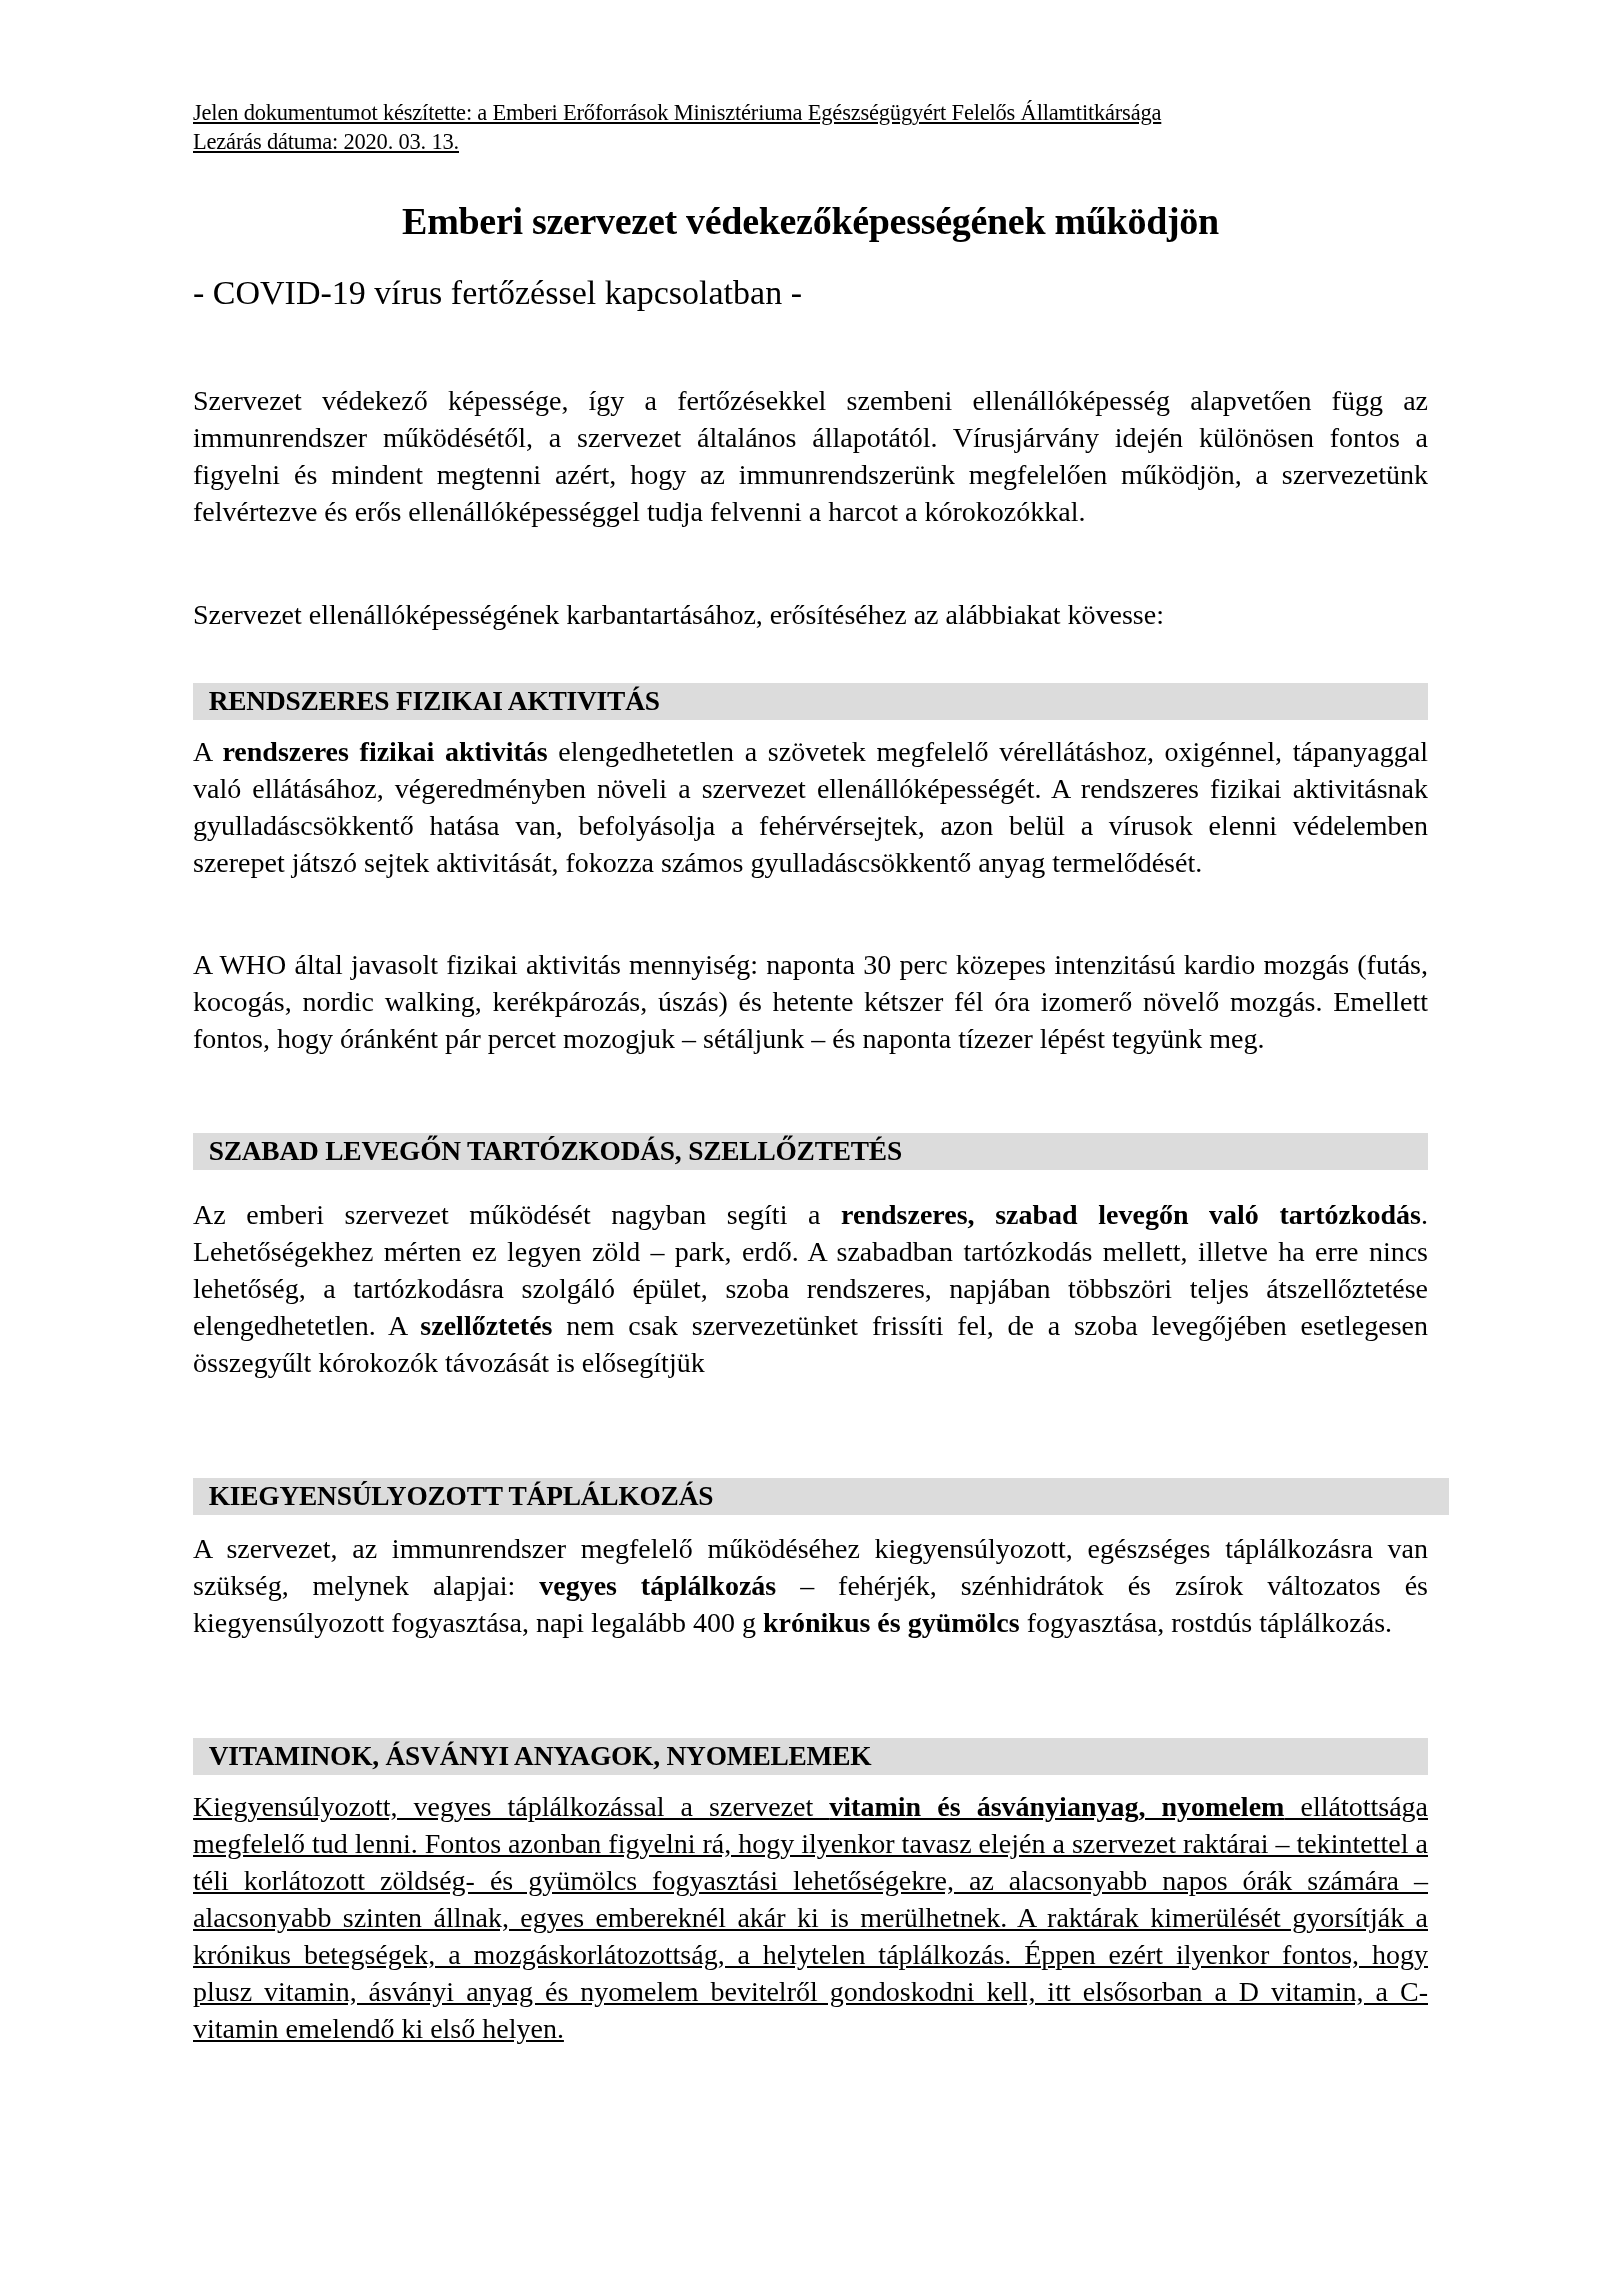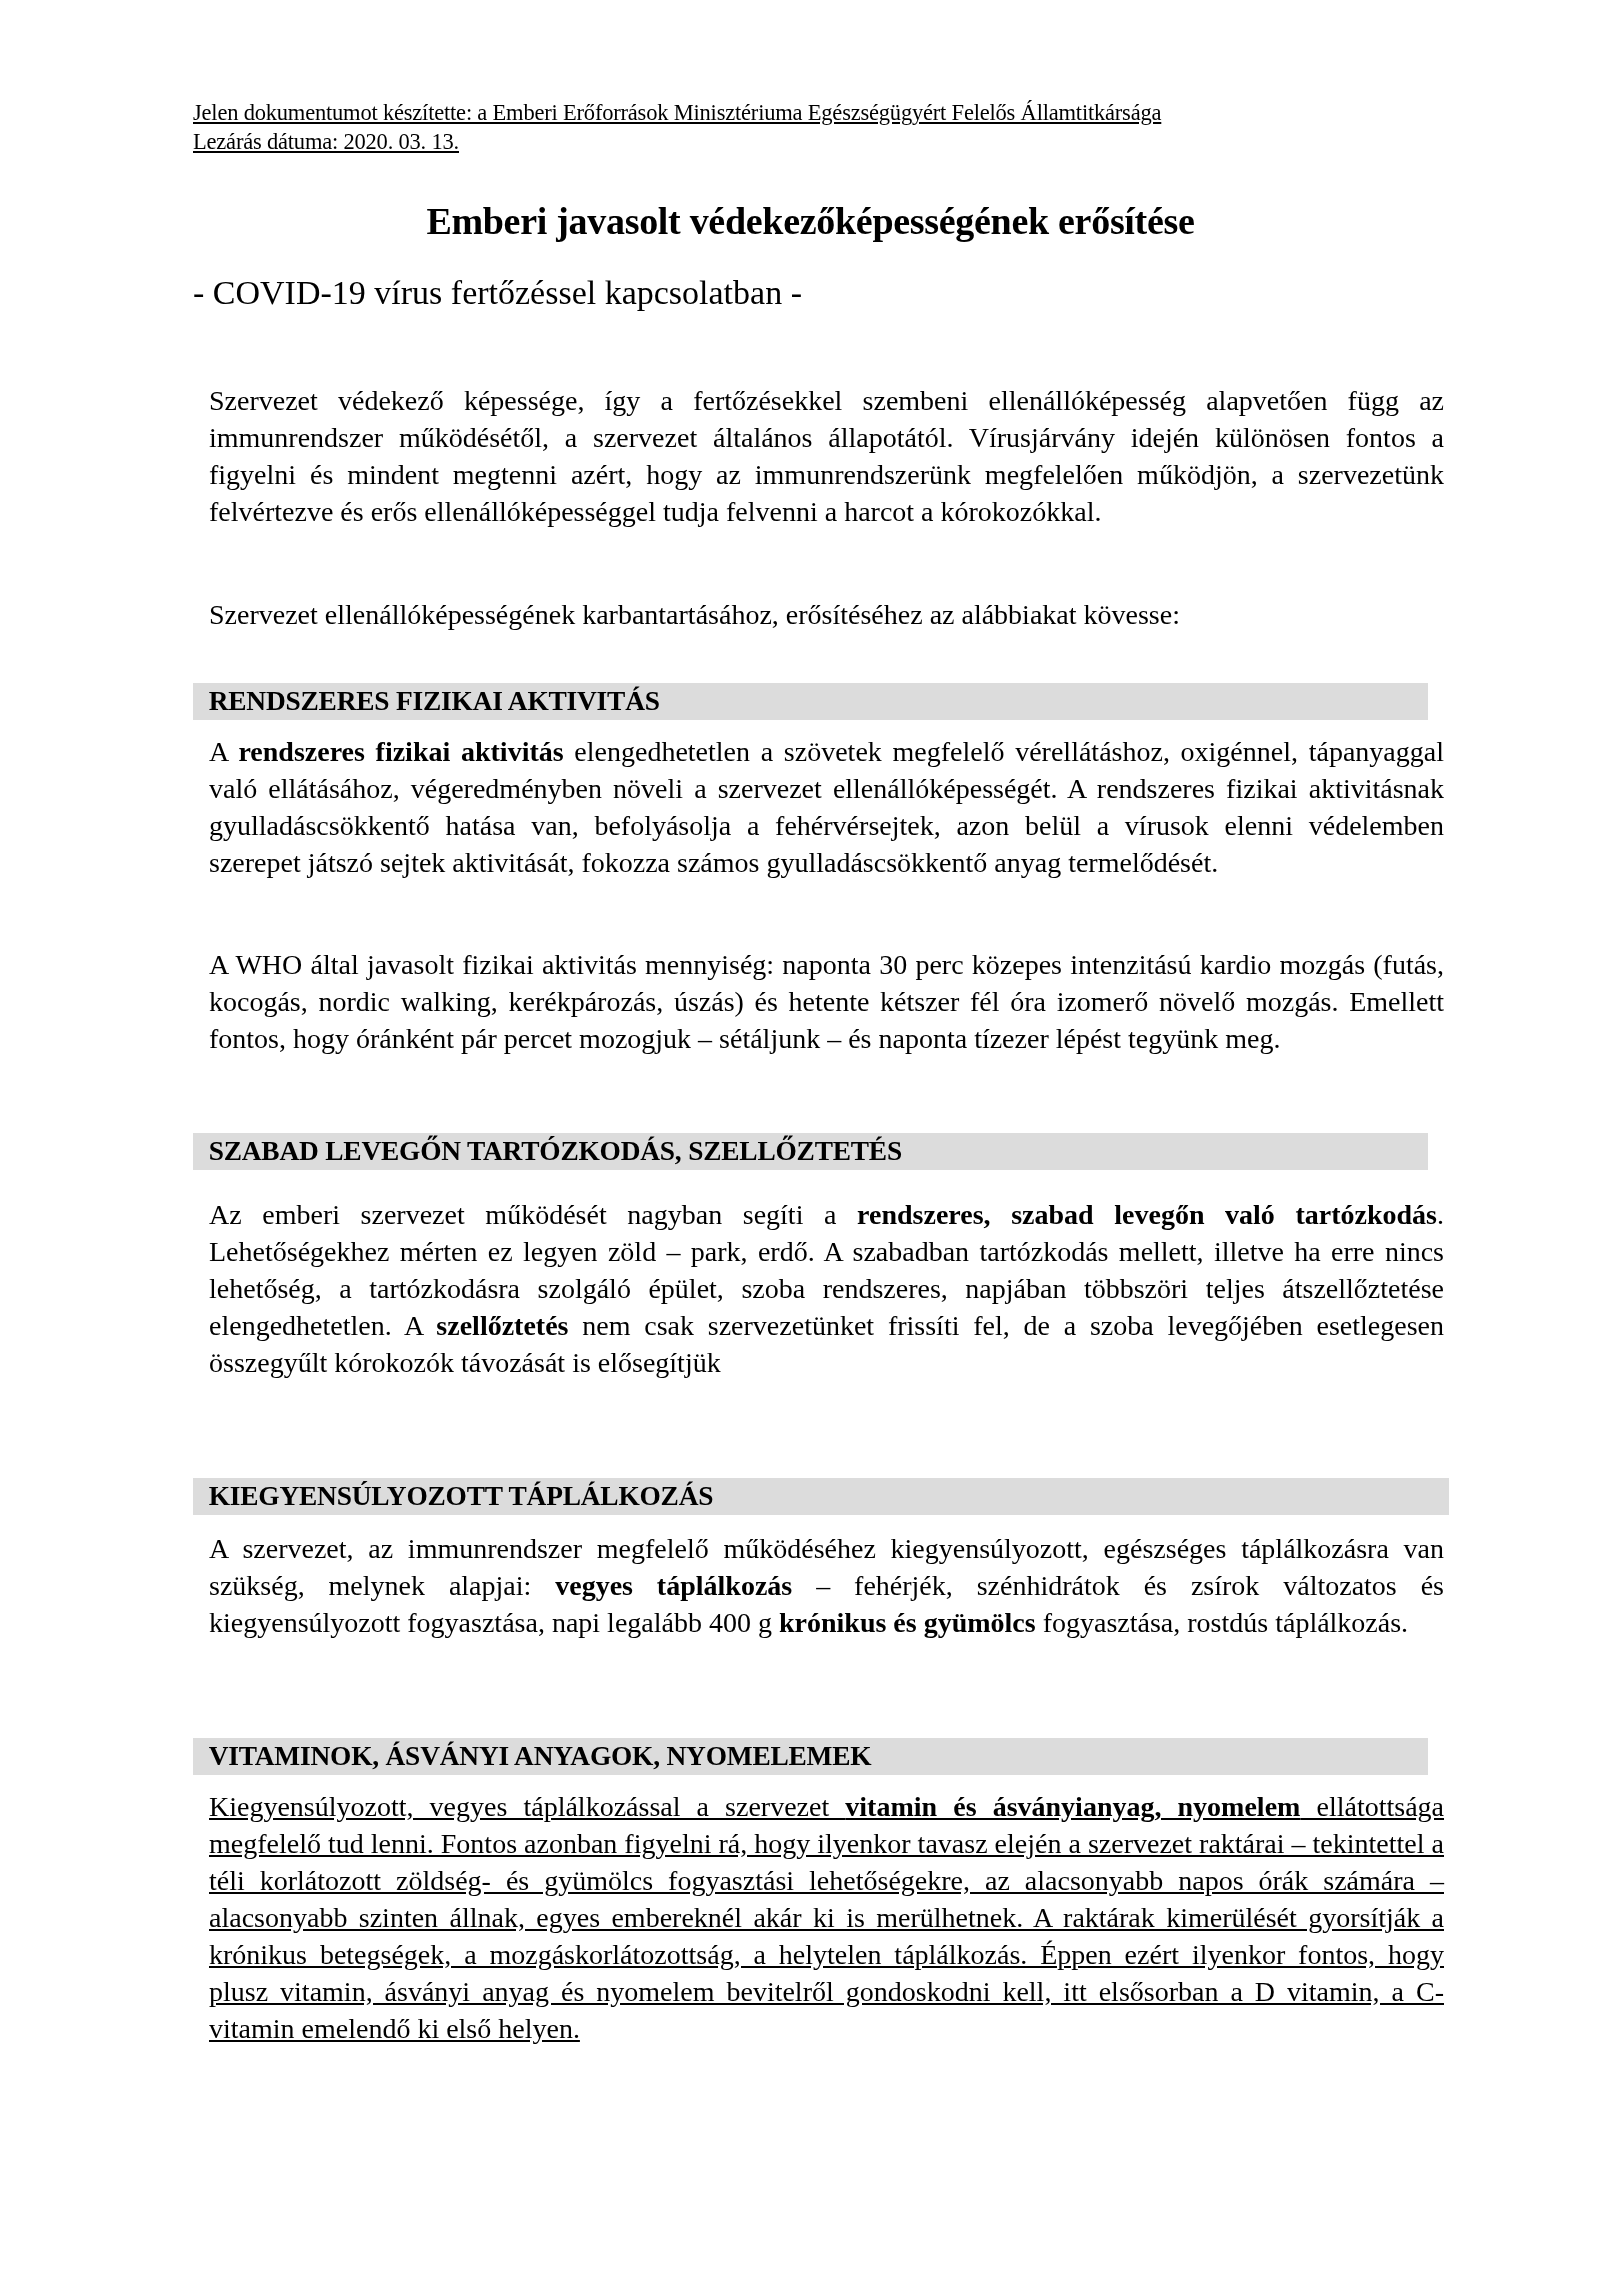--- a/index.html
+++ b/index.html
@@ -4,36 +4,36 @@
 <style>
   html, body { margin: 0; padding: 0; background: #ffffff; }
   body { width: 1621px; height: 2293px; position: relative; overflow: hidden;
          font-family: "Liberation Serif", "DejaVu Serif", serif; color: #000; }
   .page { position: absolute; left: 193px; top: 0; width: 1235px; }
   .meta { position: absolute; top: 98px; left: 0; font-size: 22.5px; line-height: 29px; letter-spacing: -0.2px; text-decoration: underline; }
   .title { position: absolute; top: 199px; left: 0; width: 1235px; text-align: center;
            font-size: 38px; font-weight: bold; letter-spacing: -0.3px; }
   .subtitle { position: absolute; top: 274px; left: 0; width: 1235px; text-align: left; font-size: 34px; }
   .body-text { font-size: 28px; line-height: 37px; text-align: justify; margin: 0; }
-  .block { position: absolute; left: 0; width: 1235px; margin-left: 16px; }
+  .block { position: absolute; left: 0; width: 1235px; }
   .section-header { position: absolute; left: 0; width: 1235px; height: 37px; background: #dcdcdc; }
   .section-header span { position: absolute; left: 15.7px; top: 2.9px; font-size: 27.4px; font-weight: bold; letter-spacing: -0.2px; }
   b { font-weight: bold; }
 </style>
 </head>
 <body>
 
 <div class="page">
 
   <div class="meta">
     <div>Jelen dokumentumot készítette: a Emberi Erőforrások Minisztériuma Egészségügyért Felelős Államtitkársága</div>
     <div>Lezárás dátuma: 2020. 03. 13.</div>
   </div>
 
-  <div class="title">Emberi javasolt védekezőképességének erősítése</div>
+  <div class="title">Emberi szervezet védekezőképességének működjön</div>
   <div class="subtitle">- COVID-19 vírus fertőzéssel kapcsolatban -</div>
 
   <div class="block" style="top:382px;">
     <p class="body-text">Szervezet védekező képessége, így a fertőzésekkel szembeni ellenállóképesség alapvetően függ az immunrendszer működésétől, a szervezet általános állapotától. Vírusjárvány idején különösen fontos a figyelni és mindent megtenni azért, hogy az immunrendszerünk megfelelően működjön, a szervezetünk felvértezve és erős ellenállóképességgel tudja felvenni a harcot a kórokozókkal.</p>
   </div>
   <div class="block" style="top:596px;">
     <p class="body-text">Szervezet ellenállóképességének karbantartásához, erősítéséhez az alábbiakat kövesse:</p>
   </div>
 
   <div class="section-header" style="top:683px;">

